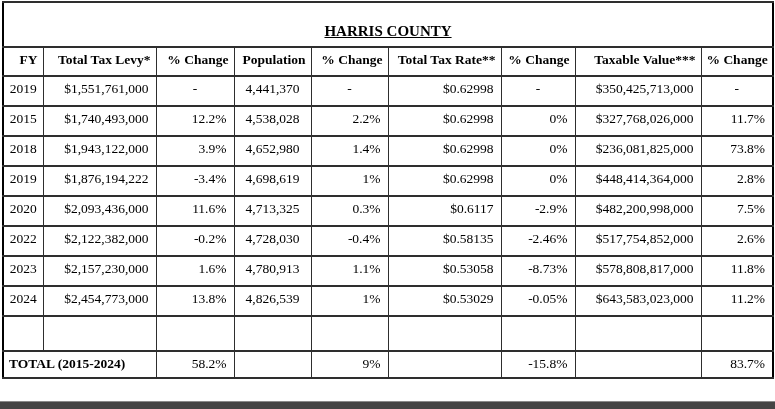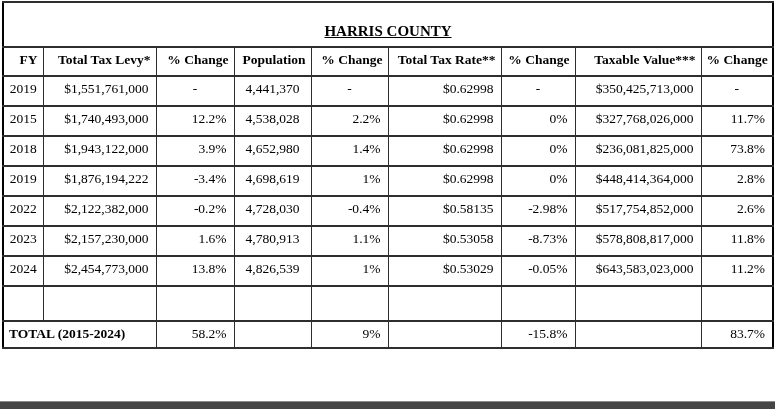--- a/index.html
+++ b/index.html
@@ -144,27 +144,38 @@
           <td class="r">$1,876,194,222</td>
           <td class="r">-3.4%</td>
           <td class="c">4,698,619</td>
           <td class="r">1%</td>
           <td class="r">$0.62998</td>
           <td class="r">0%</td>
           <td class="r">$448,414,364,000</td>
           <td class="r">2.8%</td>
         </tr>
         <tr class="data-row">
+          <td class="c">2020</td>
+          <td class="r">$2,093,436,000</td>
+          <td class="r">11.6%</td>
+          <td class="c">4,713,325</td>
+          <td class="r">0.3%</td>
+          <td class="r">$0.6117</td>
+          <td class="r">-2.9%</td>
+          <td class="r">$482,200,998,000</td>
+          <td class="r">7.5%</td>
+        </tr>
+        <tr class="data-row">
           <td class="c">2022</td>
           <td class="r">$2,122,382,000</td>
           <td class="r">-0.2%</td>
           <td class="c">4,728,030</td>
           <td class="r">-0.4%</td>
           <td class="r">$0.58135</td>
-          <td class="r">-2.98%</td>
+          <td class="r">-2.46%</td>
           <td class="r">$517,754,852,000</td>
           <td class="r">2.6%</td>
         </tr>
         <tr class="data-row">
           <td class="c">2023</td>
           <td class="r">$2,157,230,000</td>
           <td class="r">1.6%</td>
           <td class="c">4,780,913</td>
           <td class="r">1.1%</td>
           <td class="r">$0.53058</td>

